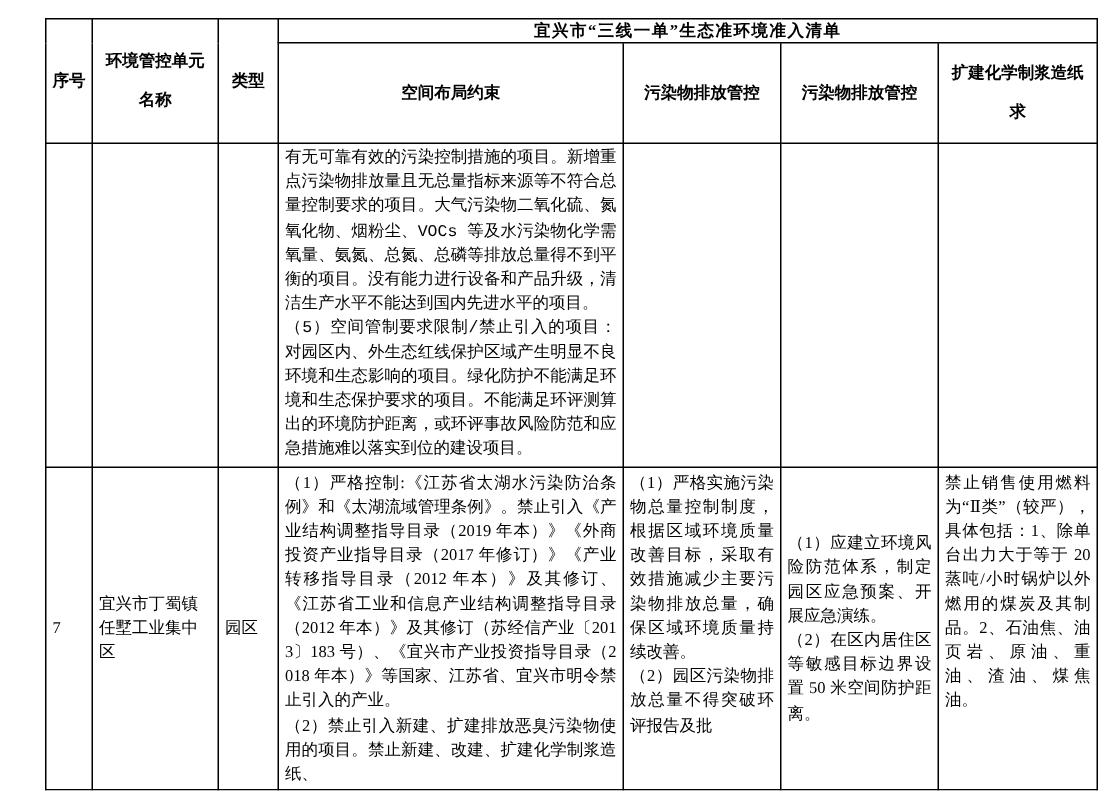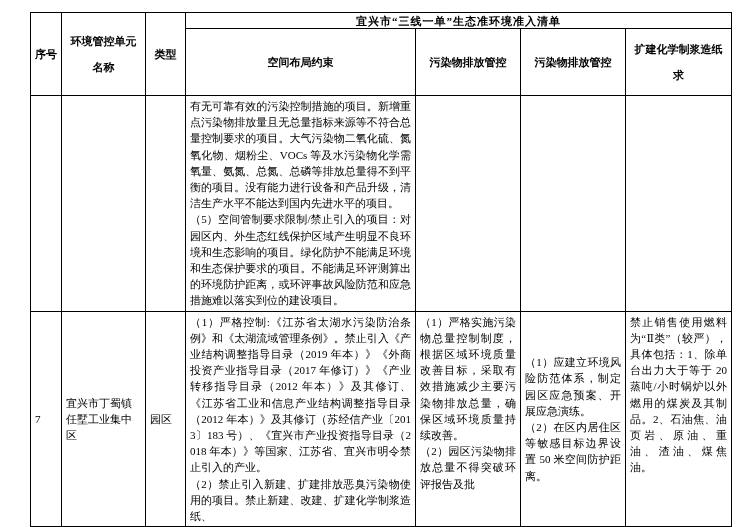--- a/index.html
+++ b/index.html
@@ -20,21 +20,21 @@
     border: 1px solid #000; overflow: hidden; word-break: break-all;
   }
   .grid th {
     font-weight: bold; font-size: 11px; text-align: center;
     vertical-align: middle; white-space: pre-line;
     line-height: 26px; padding: 0 3px;
   }
   tr.r-title { height: 16px; }
   th.span-title { line-height: 14px; font-size: 11px; letter-spacing: 1px; }
   tr.r-sub  { height: 67px; }
-  tr.r-cont { height: 197px; }
+  tr.r-cont { height: 197px; font-family: Liberation Mono, monospace; }
   tr.r-ten  { height: 179px; }
   .grid td {
     font-size: 11px; line-height: 16.2px; padding: 2px 4px;
     vertical-align: top; text-align: justify; white-space: pre-wrap;
   }
   td.c-mid { vertical-align: middle; text-align: left; white-space: normal; word-break: normal; }
   td.v-mid { vertical-align: middle; margin-top: 16px; }
   .pagenum {
     position: absolute; left: 0; top: 485px; width: 741px;
     text-align: center; font-size: 12px; margin-top: 47px;

